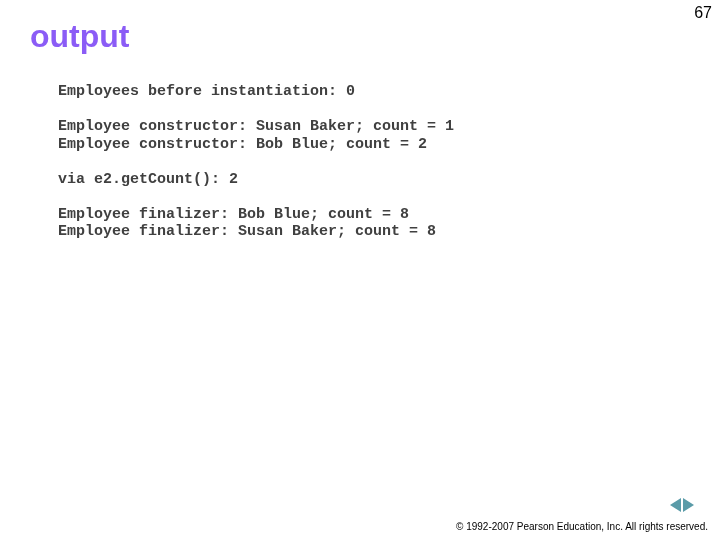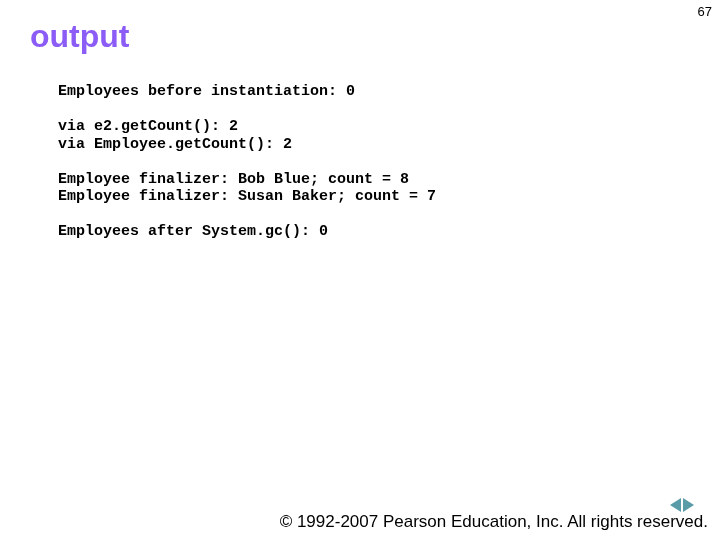--- a/index.html
+++ b/index.html
@@ -12,49 +12,49 @@
       height: 540px;
       background: #ffffff;
       font-family: Arial, sans-serif;
       position: relative;
       overflow: hidden;
     }
     .page-number {
       position: absolute;
       top: 4px;
       right: 8px;
-      font-size: 13px;
+      font-size: 16px;
       color: #000;
       text-align: center;
     }
     .title {
       font-size: 32px;
       font-weight: bold;
       color: #8b5cf6;
       padding: 18px 0 0 30px;
     }
     .output-content {
       font-family: "Courier New", monospace;
       font-weight: bold;
       font-size: 15px;
-      color: #000000;
+      color: #404040;
       padding: 28px 12px 0 58px;
       line-height: 1.15;
     }
     .output-content .block {
       margin-bottom: 18px;
     }
     .output-content .block:last-child {
       margin-bottom: 0;
     }
     .footer {
       position: absolute;
       bottom: 8px;
       right: 12px;
-      font-size: 17px;
+      font-size: 10px;
       color: #000;
       display: flex;
       align-items: center;
       gap: 8px;
     }
     .nav-triangles {
       position: absolute;
       bottom: 28px;
       right: 26px;
       display: flex;
@@ -82,31 +82,31 @@
 
 <div class="page-number">67</div>
 
 <div class="title">output</div>
 
 <div class="output-content">
   <div class="block">
     <div>Employees before instantiation: 0</div>
   </div>
   <div class="block">
+    <div>Employee constructor: Susan Baker; count = 1</div>
+    <div>Employee constructor: Bob Blue; count = 2</div>
+  </div>
+  <div class="block">
     <div>via e2.getCount(): 2</div>
-    <div>via Employee.getCount(): 2</div>
   </div>
   <div class="block">
   </div>
   <div class="block">
     <div>Employee finalizer: Bob Blue; count = 8</div>
-    <div>Employee finalizer: Susan Baker; count = 7</div>
-  </div>
-  <div class="block">
-    <div>Employees after System.gc(): 0</div>
+    <div>Employee finalizer: Susan Baker; count = 8</div>
   </div>
 </div>
 
 <div class="nav-triangles">
   <div class="triangle-left"></div>
   <div class="triangle-right"></div>
 </div>
 
 <div class="footer">© 1992-2007 Pearson Education, Inc.  All rights reserved.</div>
 

